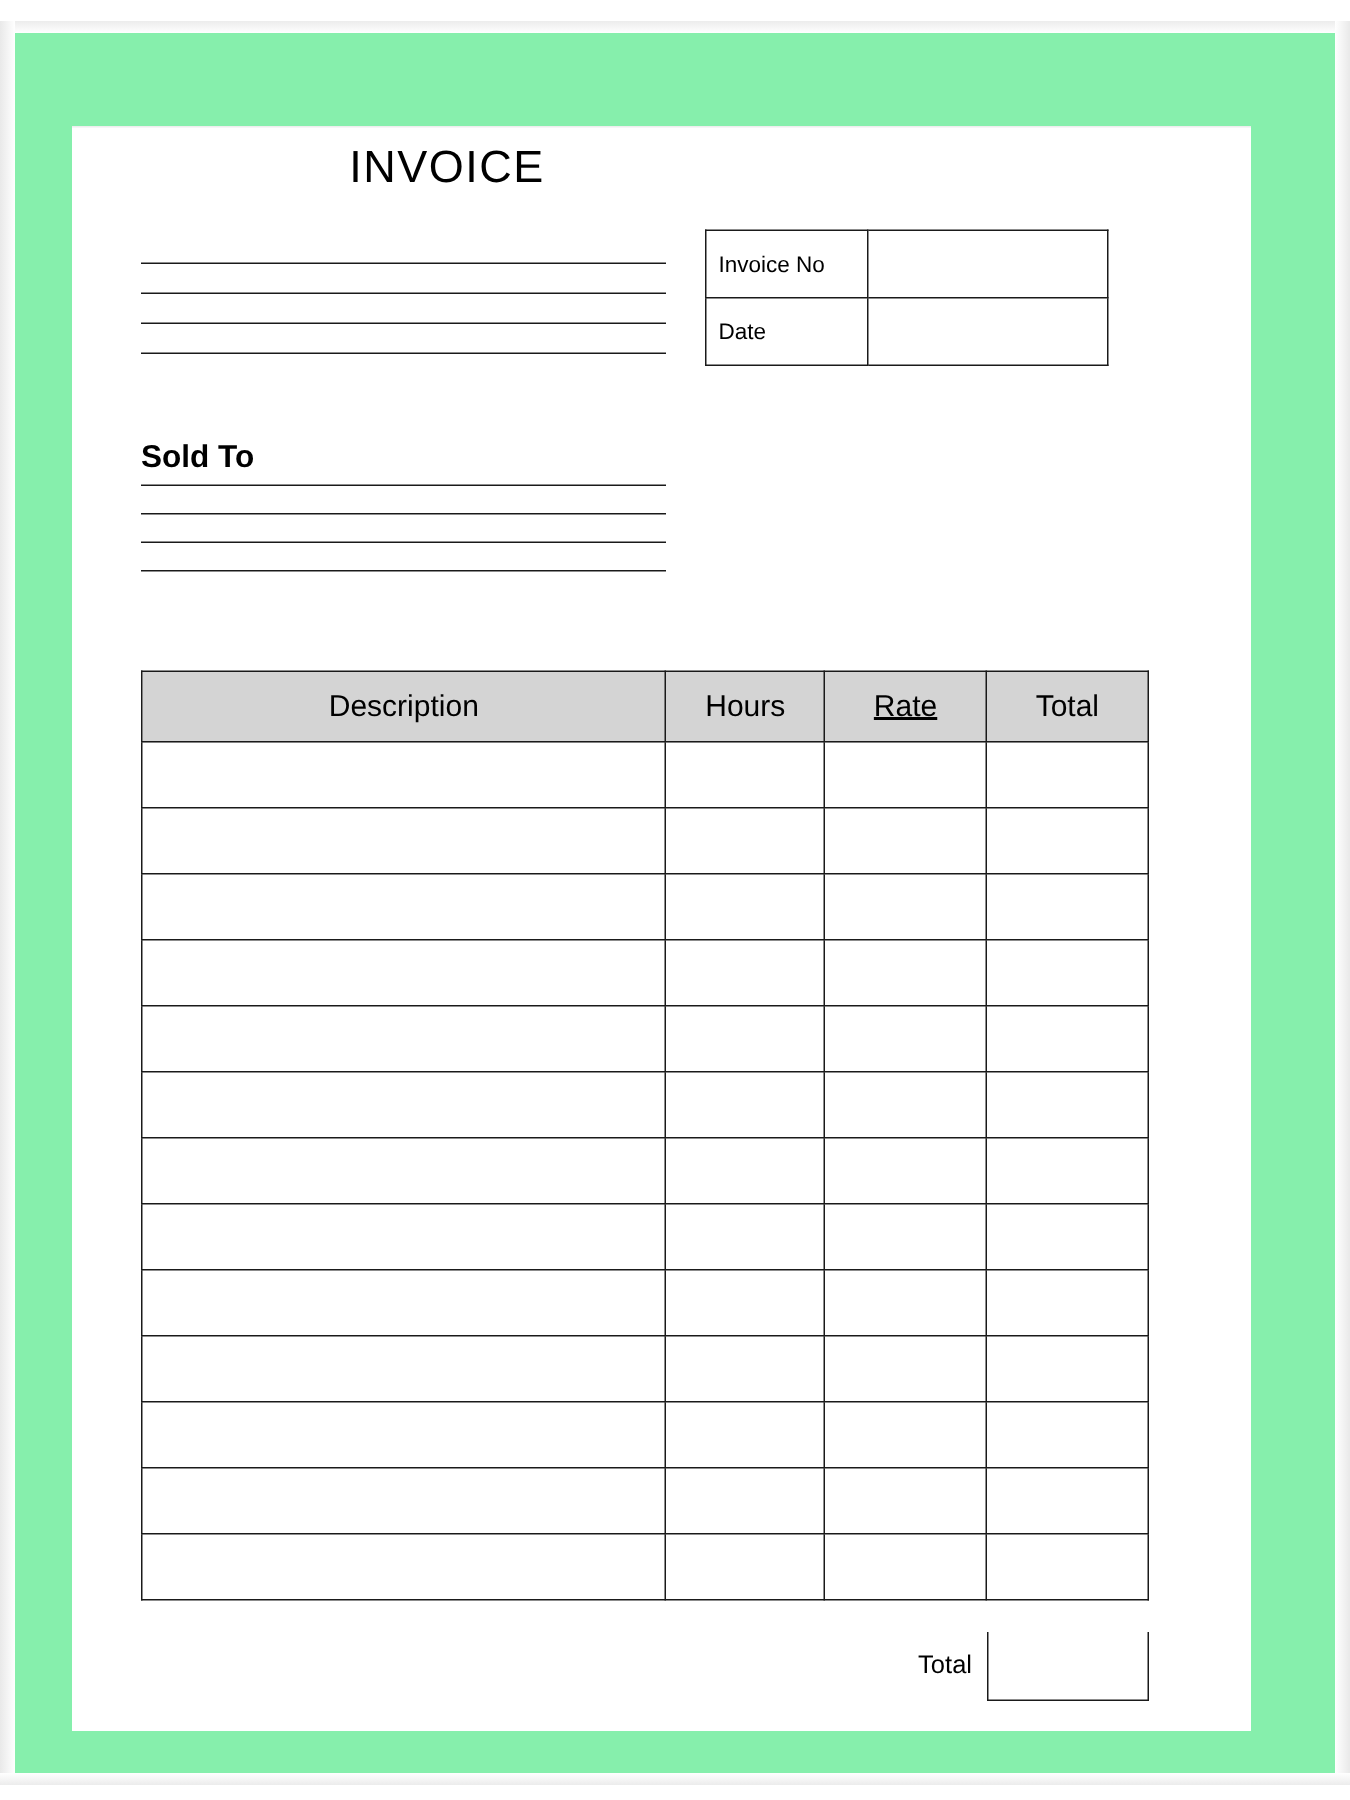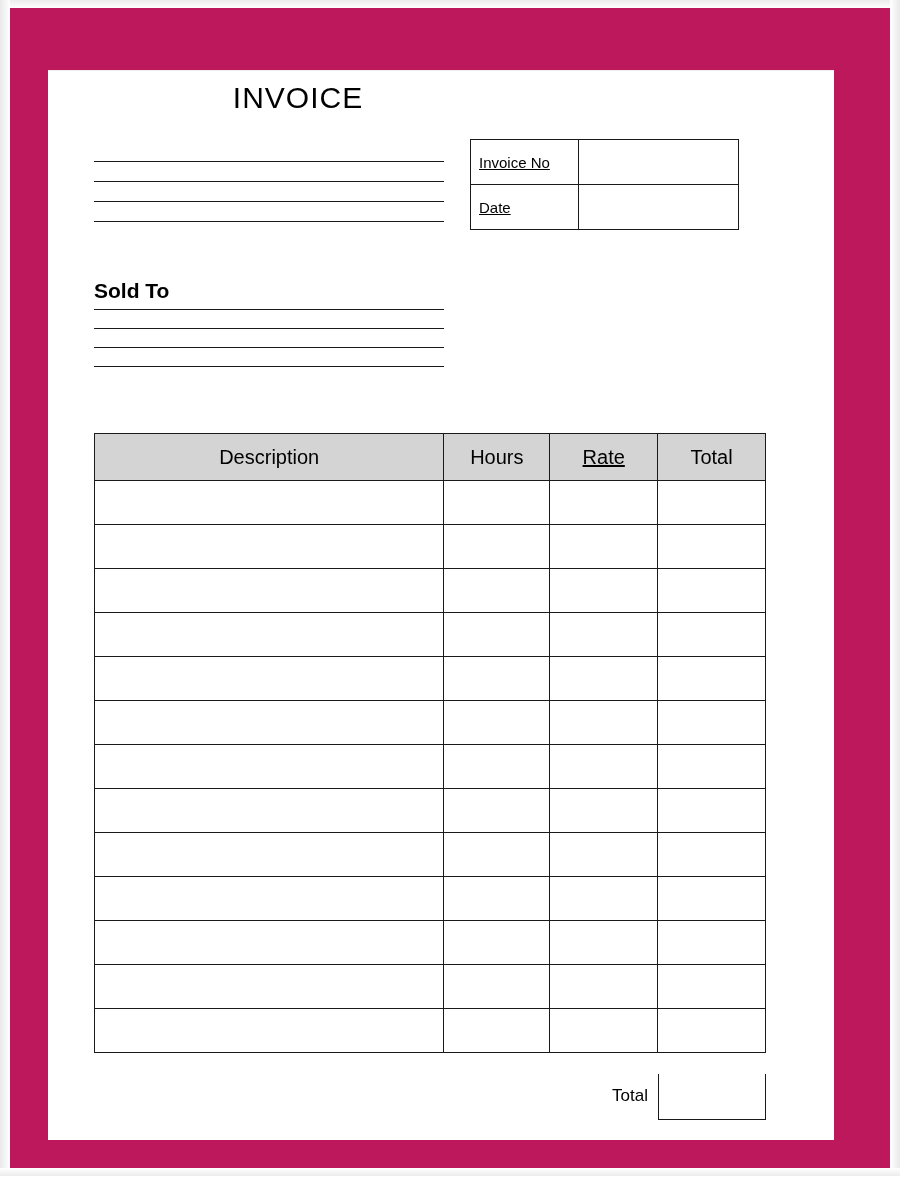--- a/index.html
+++ b/index.html
@@ -6,22 +6,23 @@
   html, body {
     margin: 0;
     padding: 0;
     background: #ffffff;
     font-family: "Liberation Sans", sans-serif;
   }
   .page {
     position: relative;
     width: 900px;
     height: 1176px;
-    background: #be185d;
+    background: #86efac;
     overflow: hidden;
+    margin-top: 14px;
   }
   
   .edge-shade-left,
   .edge-shade-right {
     position: absolute;
     top: 0;
     width: 10px;
     height: 1200px;
     background: linear-gradient(to right, #e9e9e9, #ffffff);
   }
@@ -86,21 +87,20 @@
     font-weight: bold;
     color: #000000;
   }
 
   
   .meta-table {
     position: absolute;
     left: 422px;
     top: 68px;
     border-collapse: collapse;
-    text-decoration: underline;
   }
   .meta-table td {
     border: 1.3px solid #1a1a1a;
     height: 45px;
     font-size: 15px;
     color: #000000;
     padding: 0 8px;
     vertical-align: middle;
   }
   .meta-label { width: 108px; }

